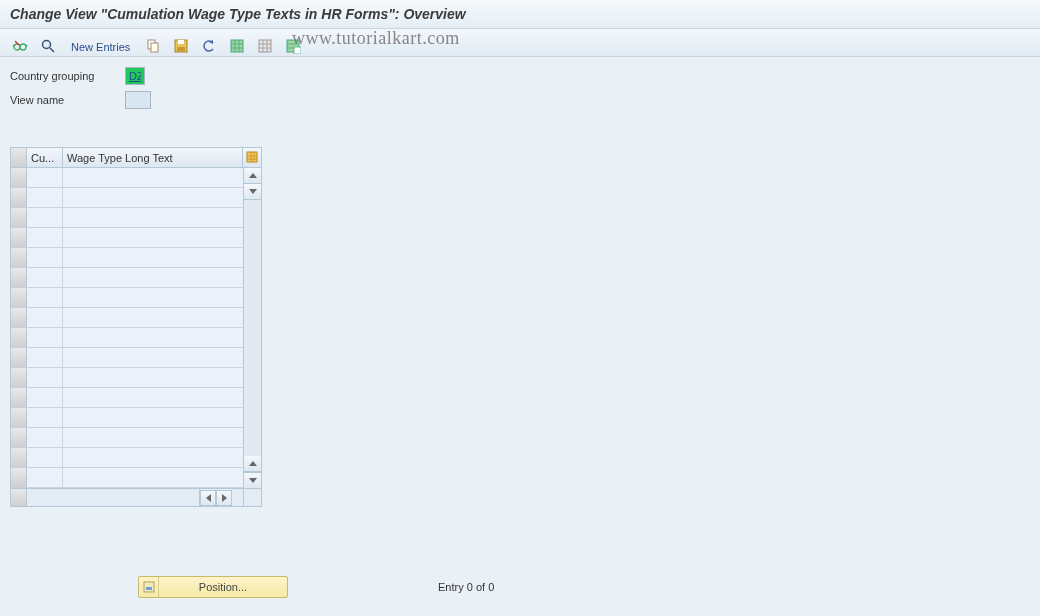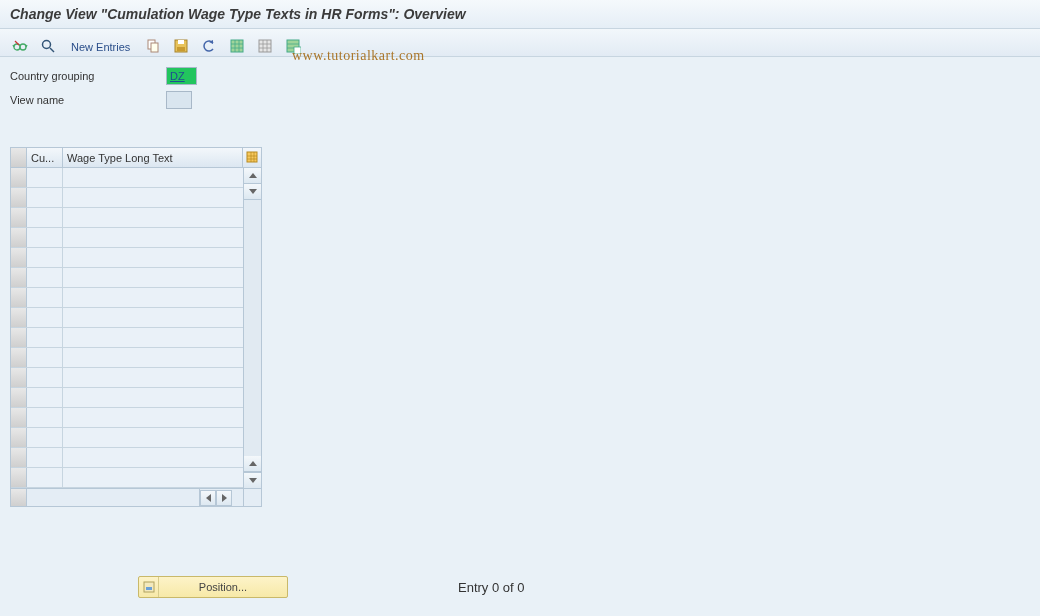--- a/index.html
+++ b/index.html
@@ -58,36 +58,35 @@
 
   
   .form-area {
     padding: 8px 10px 4px 10px;
   }
   .form-row {
     display: flex;
     align-items: center;
     height: 22px;
     margin-bottom: 2px;
-    gap: 41px;
   }
   .form-label {
     width: 115px;
     font-size: 11px;
     color: #333;
   }
   .form-input {
     height: 18px;
     border: 1px solid #a8b8c8;
     background: #d9e5ef;
     font-size: 11px;
     padding: 0 3px;
     text-align: left;
   }
-  .input-cg { width: 31px; background:#22c55e; color:#1f4e8f; text-decoration: underline; }
+  .input-cg { width: 20px; background:#22c55e; color:#1f4e8f; text-decoration: underline; }
   .input-fn { width: 26px; }
 
   
   .table-wrap {
     margin: 30px 10px 0 10px;
     width: 252px;
     background: #000000;
     border: 1px solid #b6c7d6;
     position: relative;
   }
@@ -227,33 +226,32 @@
     display:flex;align-items:center;justify-content:center;
     border-right: 1px solid #d8cc8c;
     height: 100%;
   }
   .position-btn .pb-icon svg { width:12px; height:12px; }
   .position-btn .pb-text {
     flex:1;
     text-align: center;
   }
   .entry-status {
-    font-size: 13px;
+    font-size: 11px;
     color: #333;
-    margin-left: 20px;
   }
 
   
   .watermark {
     position: absolute;
-    top: 48px;
+    top: 28px;
     left: 292px;
     font-family: Georgia, 'Times New Roman', serif;
-    font-size: 14px;
-    color: #a16207;
+    font-size: 18px;
+    color: #737373;
     opacity: 0.85;
     pointer-events: none;
     letter-spacing: 0.5px;
   }
 </style>
 </head>
 <body>
 
 <div class="title-bar">Change View "Cumulation Wage Type Texts in HR Forms": Overview</div>
 

